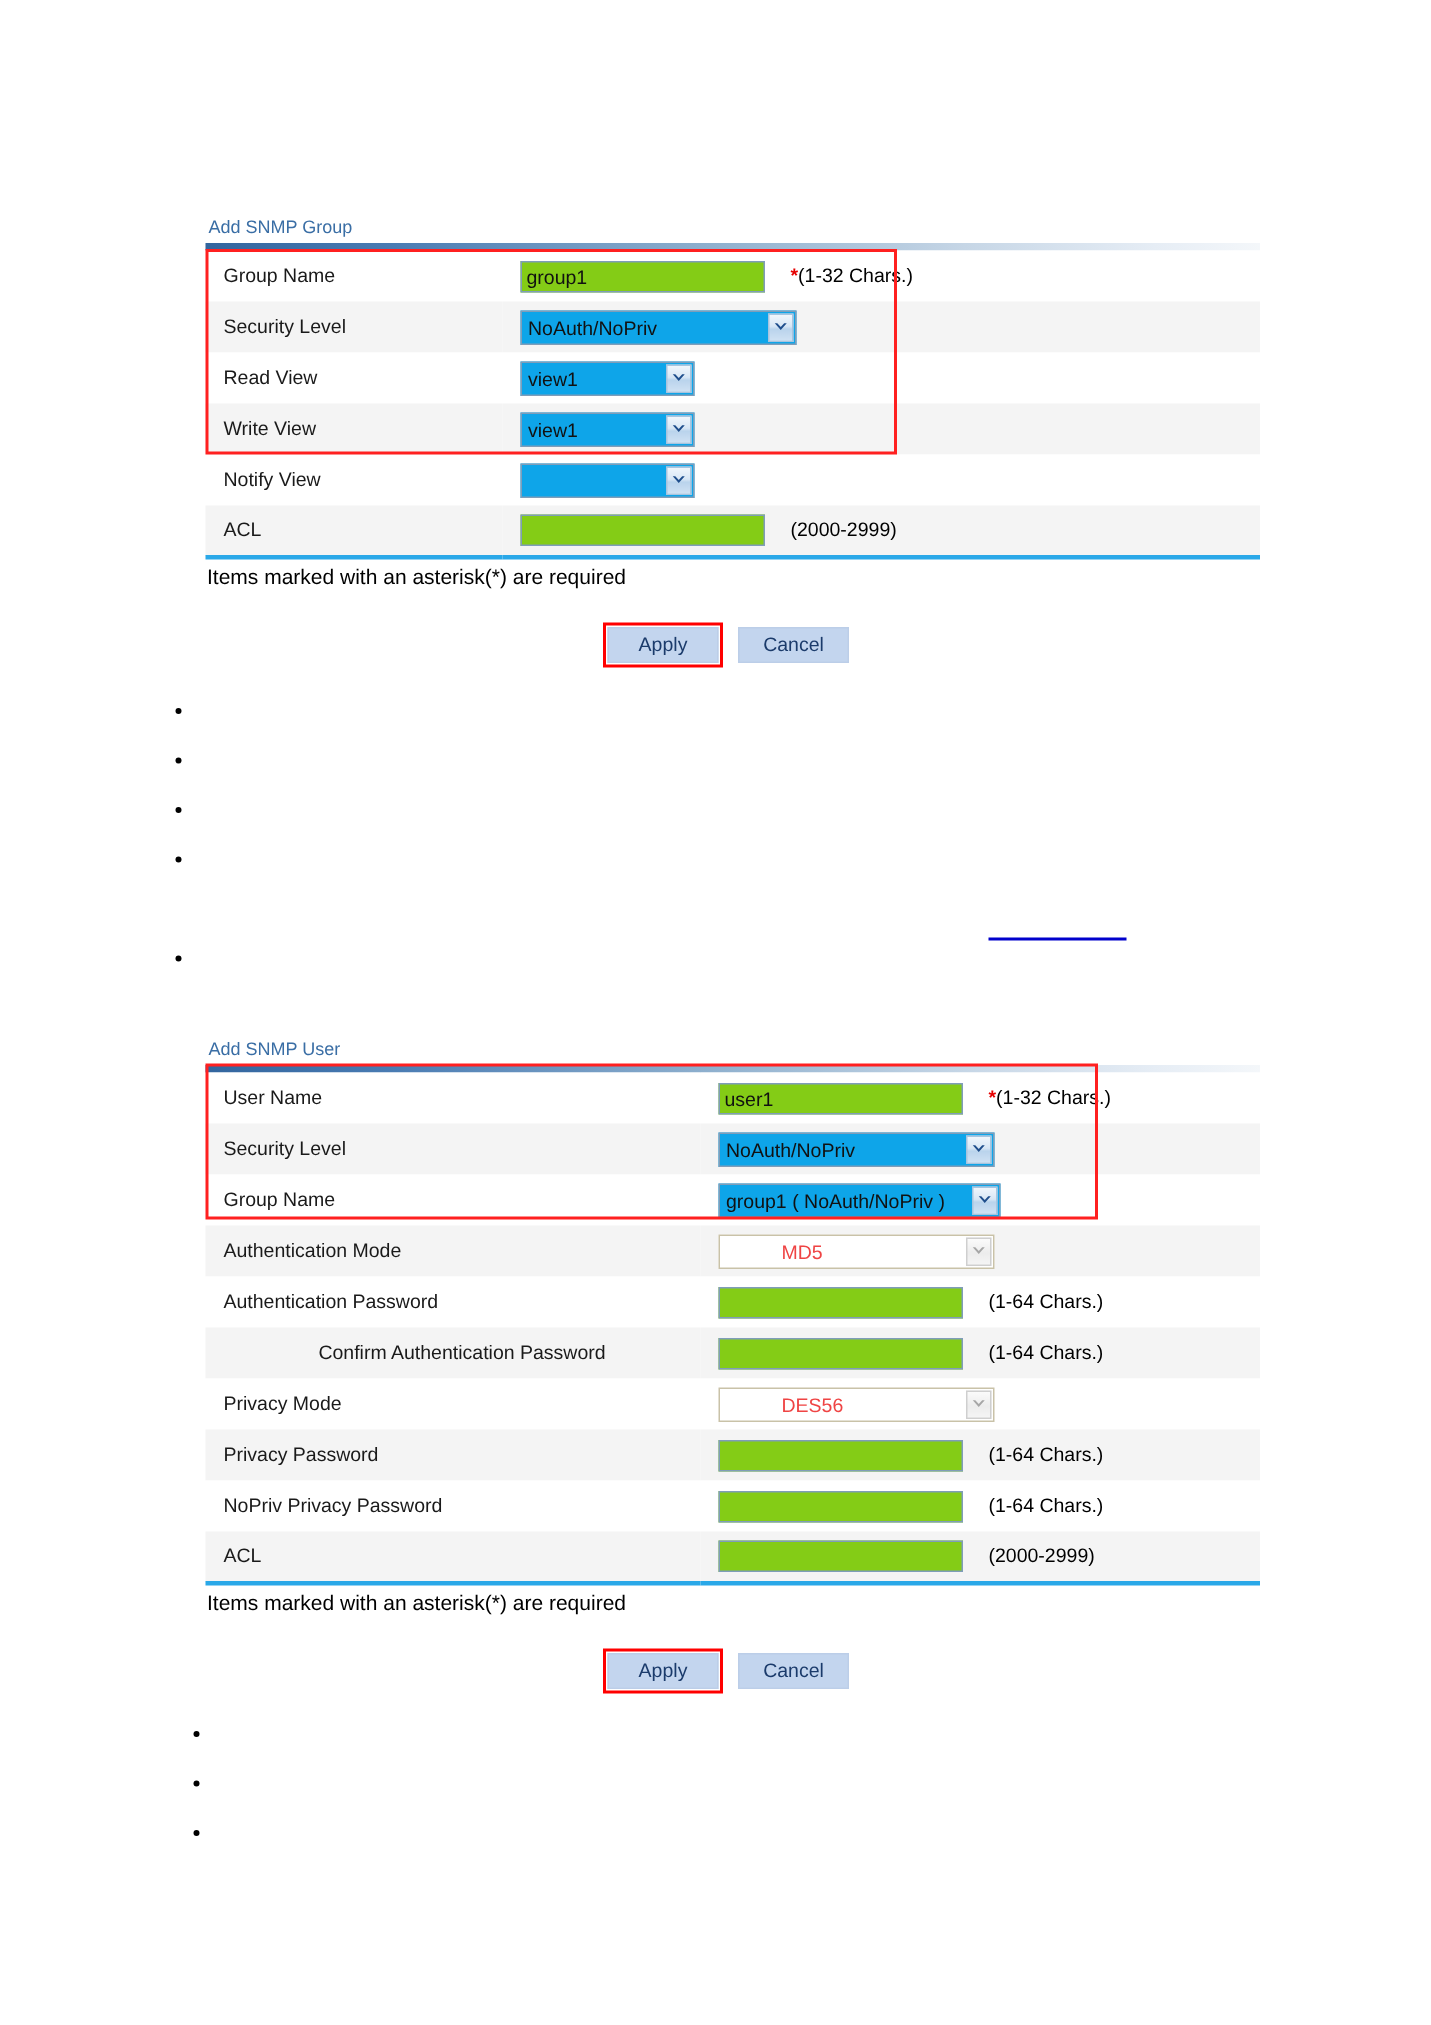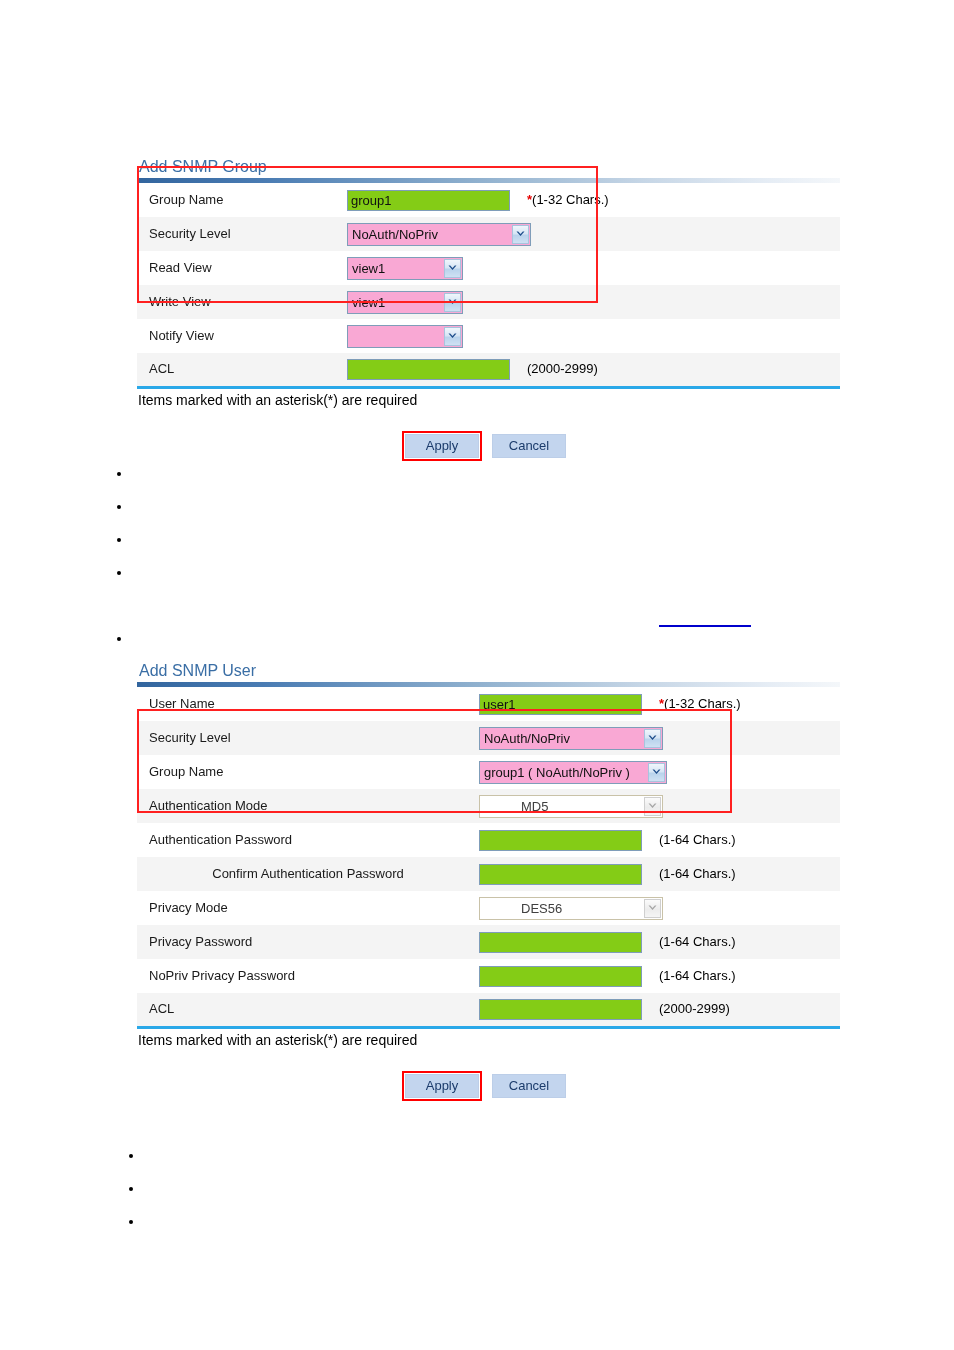--- a/index.html
+++ b/index.html
@@ -14,26 +14,25 @@
     font-size: 13px;
     color: #000000;
     overflow: hidden;
   }
 
   
   .panel { position: absolute; }
 
   .panel-title {
     color: #3A6EA5;
-    font-size: 16px;
+    font-size: 12px;
     line-height: 16px;
     padding-left: 2px;
     margin-bottom: 3px;
     white-space: nowrap;
-    margin-top: 16px;
   }
 
   .gradbar {
     height: 5px;
     background: linear-gradient(to right, #32659e 0%, #4a7cb3 18%, #8fb0ce 48%, #c6d6e6 72%, #e6edf5 90%, #f4f7fa 100%);
   }
 
   table.form {
     border-collapse: collapse;
     width: 100%;
@@ -73,21 +72,21 @@
   .hint { font-size: 13px; color: #000; margin-left: 17px; white-space: nowrap; }
   .req-star { color: #e60000; font-weight: bold; }
 
   
   .sel {
     display: inline-flex;
     align-items: center;
     justify-content: space-between;
     height: 23px;
     border: 1px solid #7f9db9;
-    background: #f9a8d4;
+    background: #0ea5e9;
     font-size: 13px;
     color: #111;
     padding: 0 0 0 4px;
     position: relative;
   }
   .sel .sel-text {
     padding-right: 6px;
     line-height: 21px;
     white-space: nowrap;
     overflow: hidden;
@@ -98,21 +97,21 @@
     background: linear-gradient(to bottom, #f0f6fc 0%, #d7e6f5 45%, #b9d3ec 55%, #cfe1f3 100%);
     border: 1px solid #a8c4de;
     display: flex; align-items: center; justify-content: center;
     flex: 0 0 auto;
   }
   .sel .sel-arrow svg { display: block; }
 
   .sel.disabled {
     border: 1px solid #c9c2a8;
     background: #ffffff;
-    color: #404040;
+    color: #ef4444;
     padding-left: 41px;
   }
   .sel.disabled .sel-arrow {
     background: linear-gradient(to bottom, #fbfbfb 0%, #ececec 55%, #f5f5f5 100%);
     border: 1px solid #cfcfcf;
   }
 
   .sel.w-seclevel { width: 184px; }
   .sel.w-view     { width: 116px; }
   .sel.w-u-sec    { width: 184px; }
@@ -280,21 +279,21 @@
 <ul class="blank-list" style="left:110px; top:466px;">
   <li></li>
   <li></li>
   <li></li>
   <li class="gap"></li>
   <li></li>
 </ul>
 
 <div class="linkline" style="left:659px; top:625px; width:92px;"></div>
 
-<div class="panel" style="left:137px; top:647px; width:703px;">
+<div class="panel" style="left:137px; top:691px; width:703px;">
 
   <div class="panel-title">Add SNMP User</div>
 
   <div class="gradbar"></div>
 
   <table class="form">
     <tbody>
       <tr class="odd">
         <td class="label-cell" style="width:330px;">User Name</td>
         <td class="field-cell">

